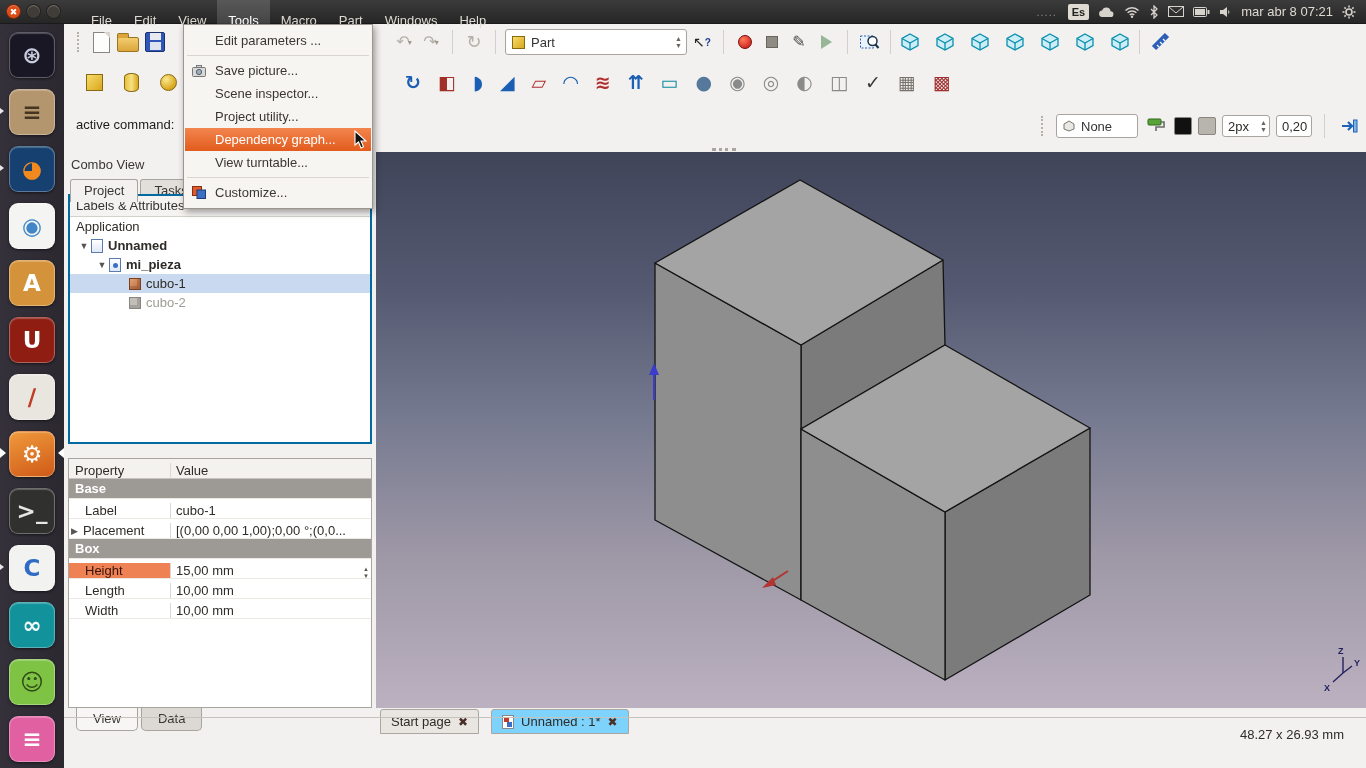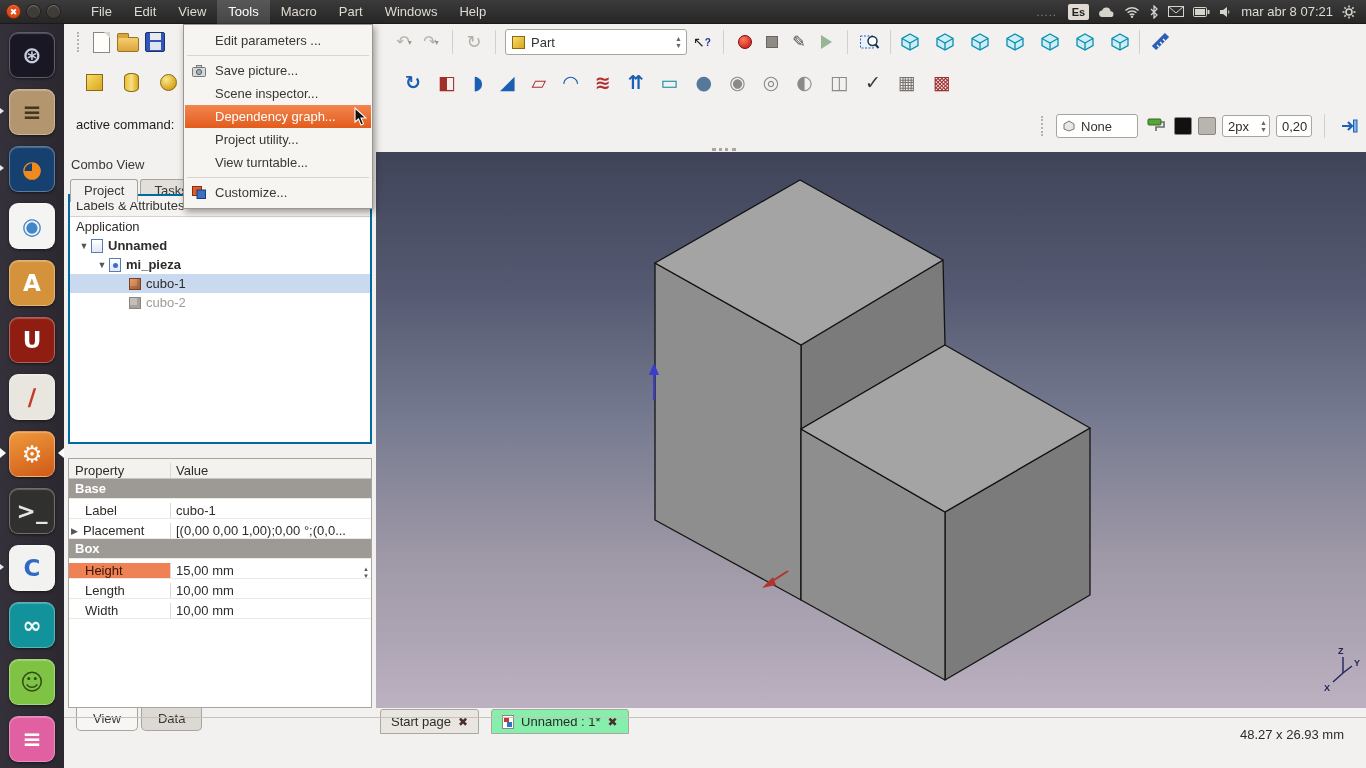--- a/index.html
+++ b/index.html
@@ -4,21 +4,21 @@
 <style>
 *{margin:0;padding:0;box-sizing:border-box}
 html,body{width:1366px;height:768px;overflow:hidden}
 body{position:relative;font-family:"Liberation Sans","DejaVu Sans",sans-serif;font-size:13px;background:#111;color:#2e2b28}
 
 
 .topbar{position:absolute;left:0;top:0;width:1366px;height:24px;background:linear-gradient(#3b3b3b,#262626);display:flex;align-items:center;color:#dfdbd2;z-index:90;border-bottom:1px solid #1a1a1a}
 .wctrls{display:flex;align-items:center;margin-left:6px}
 .wbtn{width:15px;height:15px;border-radius:50%;margin-right:5px;font-size:9px;color:#fff;display:flex;align-items:center;justify-content:center;border:1px solid rgba(0,0,0,.45);box-shadow:inset 0 1px 1px rgba(255,255,255,.3)}
 .menus{display:flex;margin-left:14px;height:24px}
-.menu{padding:0 11px;line-height:23px;color:#dfdbd2}
+.menu{padding:9px 11px;line-height:23px;color:#dfdbd2}
 .menu.open{background:rgba(255,255,255,.15);color:#fff}
 .tray{margin-left:auto;display:flex;align-items:center;gap:9px;padding-right:10px}
 .grip-dots{color:#8a8a8a;font-size:11px;letter-spacing:1px;margin-right:2px}
 .kbd{background:#dfdbd2;color:#222;font-size:11px;font-weight:bold;padding:0 4px;height:16px;line-height:16px;border-radius:2px}
 .tico{display:flex;align-items:center}
 .clock{font-size:13px;white-space:nowrap}
 
 
 .launcher{position:absolute;left:0;top:24px;width:64px;height:744px;background:linear-gradient(90deg,#35313b,#2b2830);z-index:80;padding-top:2px}
 .litem{width:64px;height:57px;display:flex;align-items:center;justify-content:center;position:relative}
@@ -103,21 +103,21 @@
 .viewport svg{position:absolute;left:0;top:0}
 .ax{font-size:9px;fill:#23235e;font-weight:bold}
 
 
 .tabband{position:absolute;left:0;top:684px;width:1302px;height:27px}
 .stabs{position:absolute;left:12px;top:0;display:flex}
 .stab{padding:3px 16px 4px;background:#dcd9d4;border:1px solid #a8a49e;border-top:none;border-radius:0 0 5px 5px;margin-right:3px;color:#3a3734}
 .stab.active{background:#f7f6f4}
 .dtabs{position:absolute;left:316px;top:1px;display:flex}
 .doctab{display:flex;align-items:center;gap:7px;padding:0 10px;border:1px solid #aaa6a0;background:#e9e6e1;border-radius:3px 3px 0 0;margin-right:12px;height:25px}
-.doctab.active{background:#86efac}
+.doctab.active{background:#7dd3fc}
 .closex{font-size:12px;color:#4a2e28;font-weight:bold;font-family:"DejaVu Sans",sans-serif}
 .fdoc{width:12px;height:14px;background:#fff;border:1px solid #888;position:relative}
 .fdoc::before{content:"";position:absolute;left:1px;top:1px;width:5px;height:5px;background:#c03a2a}
 .fdoc::after{content:"";position:absolute;right:1px;bottom:1px;width:5px;height:5px;background:#3a6fc4}
 .statusbar{position:absolute;left:0;top:693px;width:1302px;height:33px;border-top:1px solid #c6c2bc;display:flex;align-items:center;justify-content:flex-end;padding-right:22px;color:#2e2b28}
 
 
 .toolsmenu{position:absolute;left:183px;top:24px;width:190px;background:#f7f5f2;border:1px solid #9c968e;box-shadow:2px 3px 7px rgba(0,0,0,.38);z-index:100;padding:4px 1px}
 .mitem{height:23px;display:flex;align-items:center;padding-left:30px;position:relative;color:#3a3733}
 .mitem .micon{position:absolute;left:7px;display:flex}
@@ -602,29 +602,29 @@
           <rect x="4.5" y="0.5" width="5" height="3" fill="#d8d8d4" stroke="#777"></rect>
           <rect x="0.5" y="2.5" width="13" height="9" rx="1" fill="#d8d8d4" stroke="#777"></rect>
           <circle cx="7" cy="7" r="2.6" fill="#9ab1c4" stroke="#55606a"></circle>
         </svg>
       </span>
     <span>Save picture...</span>
   </div>
   <div class="mitem">
       <span>Scene inspector...</span>
     </div>
+  <div class="mitem">
+      <span>Project utility...</span>
+    </div>
   <div class="mitem sel">
     <span>Dependency graph...</span>
     <span class="cursor"><svg width="13" height="19" viewBox="0 0 13 19">
           <path d="M1 1L1 15L4.5 12L7 18L9.5 16.8L7 11L12 11Z" fill="#111" stroke="#fff" stroke-width="1.1"></path>
         </svg></span>
   </div>
-  <div class="mitem">
-      <span>Project utility...</span>
-    </div>
   <div class="mitem">
       <span>View turntable...</span>
     </div>
   <div class="msep"></div>
   <div class="mitem">
     <span class="micon">
         <svg width="14" height="13" viewBox="0 0 14 13">
           <rect x="0.5" y="0.5" width="9" height="9" fill="#e05a2b" stroke="#8a3010"></rect>
           <rect x="5" y="4" width="8.5" height="8.5" fill="#3b6fc4" stroke="#1d3d78"></rect>
         </svg>

